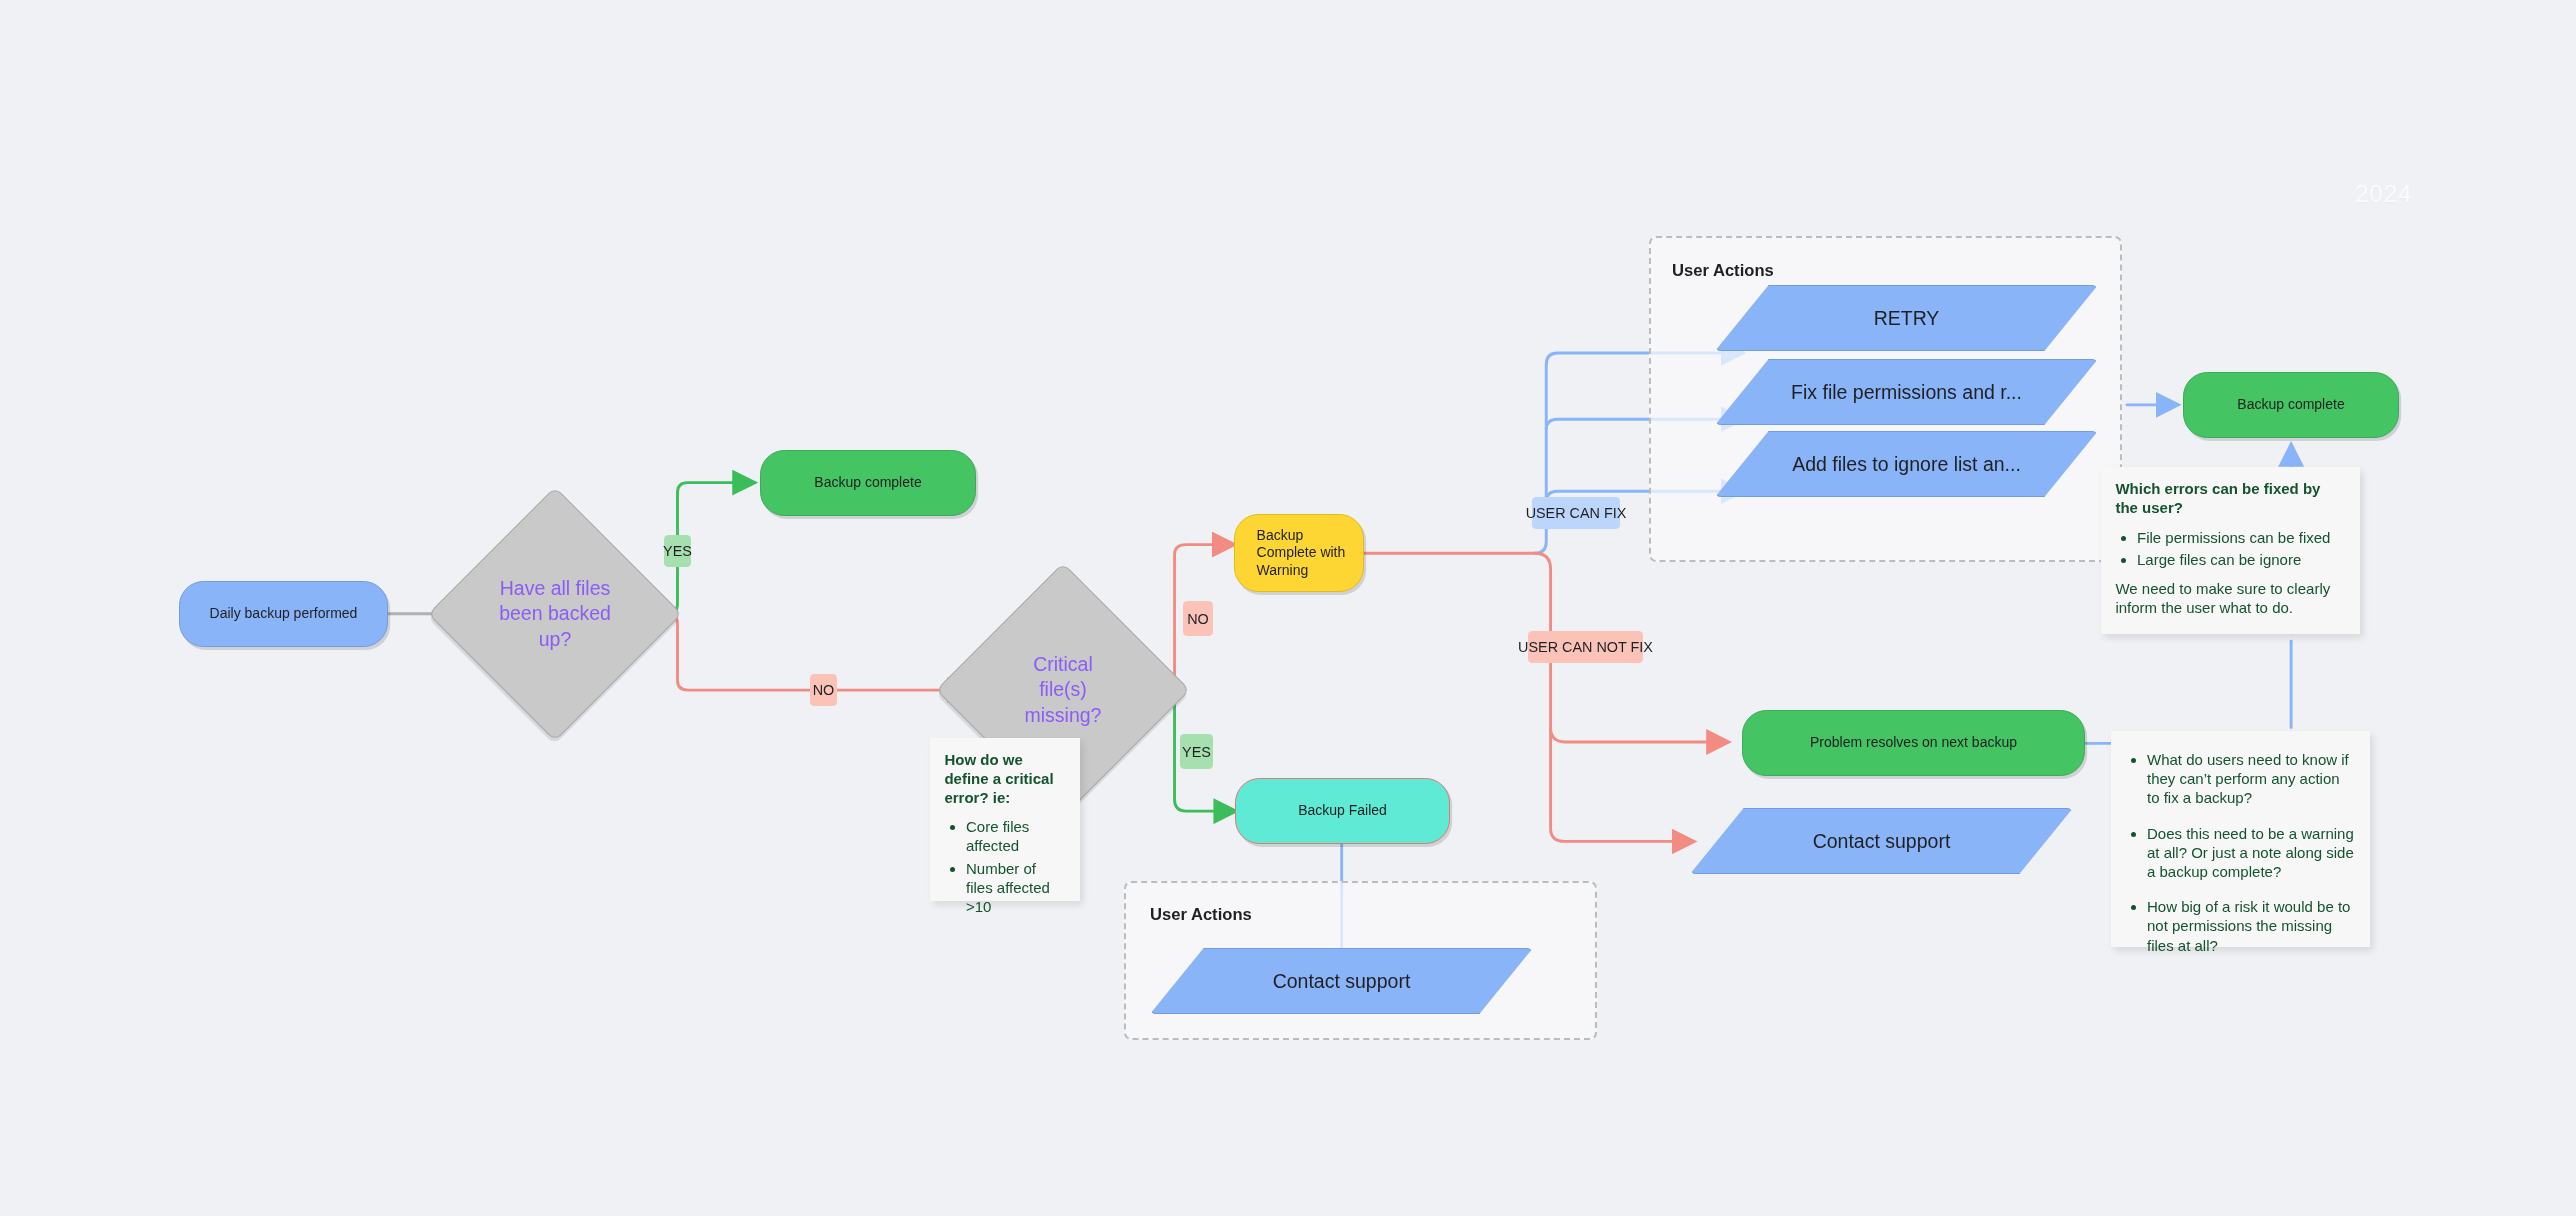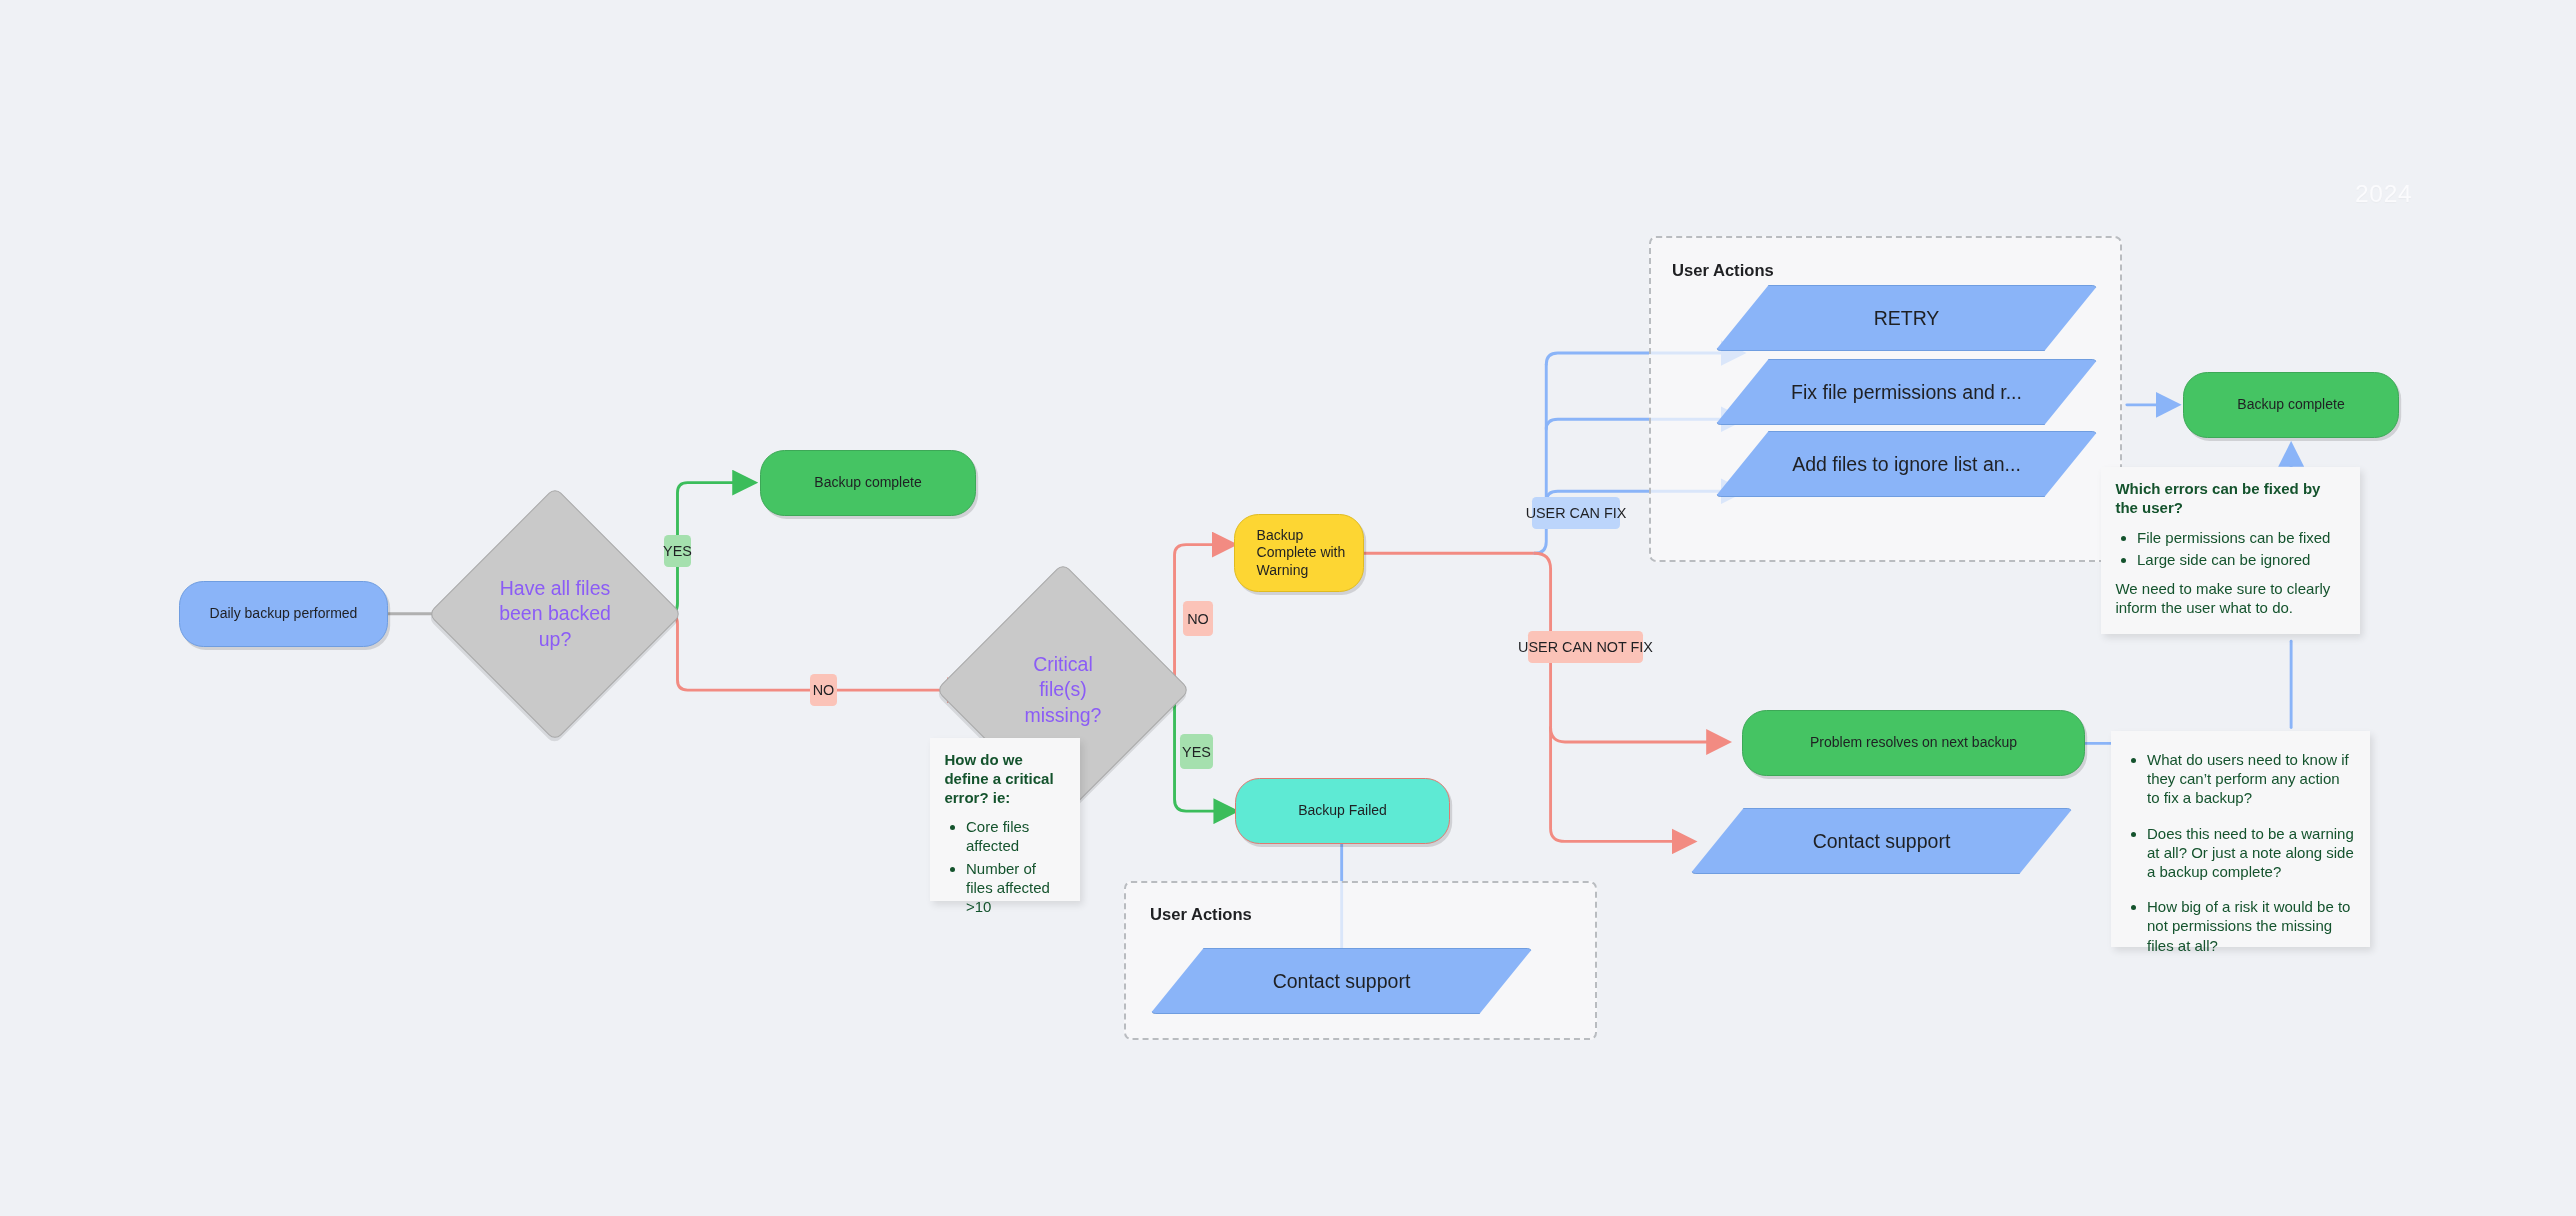--- a/index.html
+++ b/index.html
@@ -210,21 +210,21 @@
     <ul>
       <li>Core files affected</li>
       <li>Number of files affected &gt;10</li>
     </ul>
   </div>
 
   <div class="note" style="left:2101px;top:467px;width:259px;height:167px;">
     <h4>Which errors can be fixed by the user?</h4>
     <ul>
       <li>File permissions can be fixed</li>
-      <li>Large side can be ignored</li>
+      <li>Large files can be ignore</li>
     </ul>
     <p>We need to make sure to clearly inform the user what to do.</p>
   </div>
 
   <div class="note" style="left:2111px;top:731px;width:259px;height:216px;padding-top:19px;">
     <ul style="margin-bottom:0;">
       <li style="margin-bottom:16px;">What do users need to know if they can’t perform any action to fix a backup?</li>
       <li style="margin-bottom:16px;">Does this need to be a warning at all? Or just a note along side a backup complete?</li>
       <li>How big of a risk it would be to not permissions the missing files at all?</li>
     </ul>

